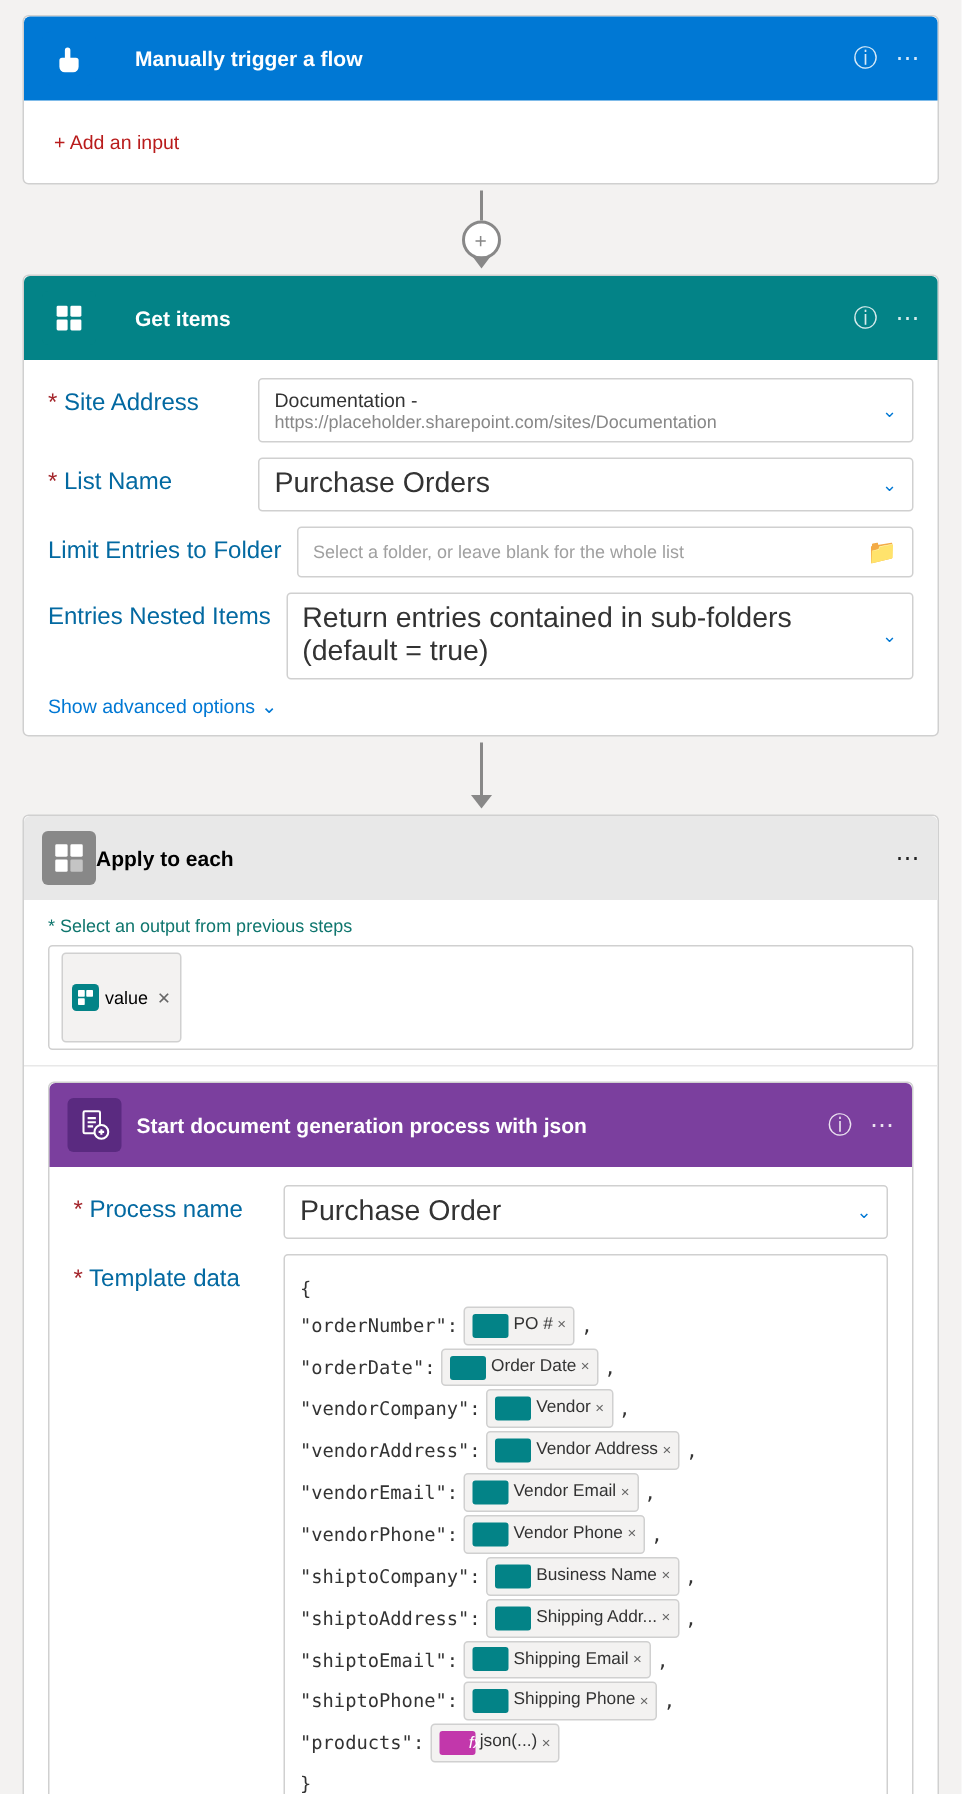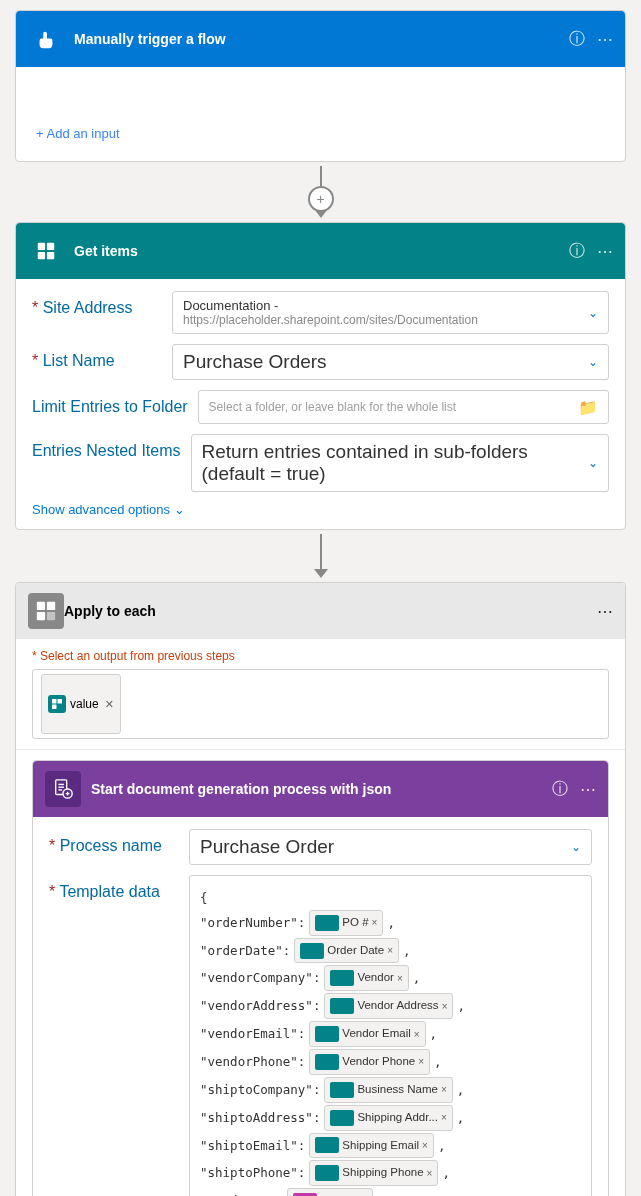--- a/index.html
+++ b/index.html
@@ -20,21 +20,21 @@
       background: #fff;
       border: 1.5px solid #d0d0d0;
       border-radius: 4px;
       margin-bottom: 0;
     }
 
     .card-header {
       display: flex;
       align-items: center;
       padding: 10px 12px;
-      gap: 10px;
+      gap: 26px;
       border-radius: 4px 4px 0 0;
     }
 
     .card-header.blue-header {
       background: #0078d4;
       color: #fff;
     }
 
     .card-header.teal-header {
       background: #038387;
@@ -232,21 +232,21 @@
       border-radius: 4px 4px 0 0;
     }
 
     .output-section {
       padding: 10px 16px;
       border-bottom: 1px solid #e8e8e8;
     }
 
     .output-label {
       font-size: 12px;
-      color: #c2410c;
+      color: #0f766e;
       margin-bottom: 6px;
     }
 
     .output-label::before {
       content: '* ';
     }
 
     .tag-container {
       display: flex;
       flex-wrap: wrap;
@@ -387,25 +387,24 @@
       display: flex;
       align-items: center;
       justify-content: center;
     }
 
     
     .add-input-btn {
       display: flex;
       align-items: center;
       gap: 6px;
-      color: #3b82f6;
+      color: #b91c1c;
       font-size: 13px;
       cursor: pointer;
       padding: 8px 4px;
-      margin-top: 39px;
     }
   </style>
 </head>
 <body>
 
 <div class="card">
   <div class="card-header blue-header">
     <div class="manual-icon">
       <svg width="22" height="22" viewBox="0 0 24 24" fill="white">
         <path d="M9 11.5V6a2 2 0 0 1 4 0v5.5M9 11.5H7a2 2 0 0 0-2 2V18a4 4 0 0 0 4 4h6a4 4 0 0 0 4-4v-4.5a2 2 0 0 0-2-2h-2M9 11.5h6"></path>

